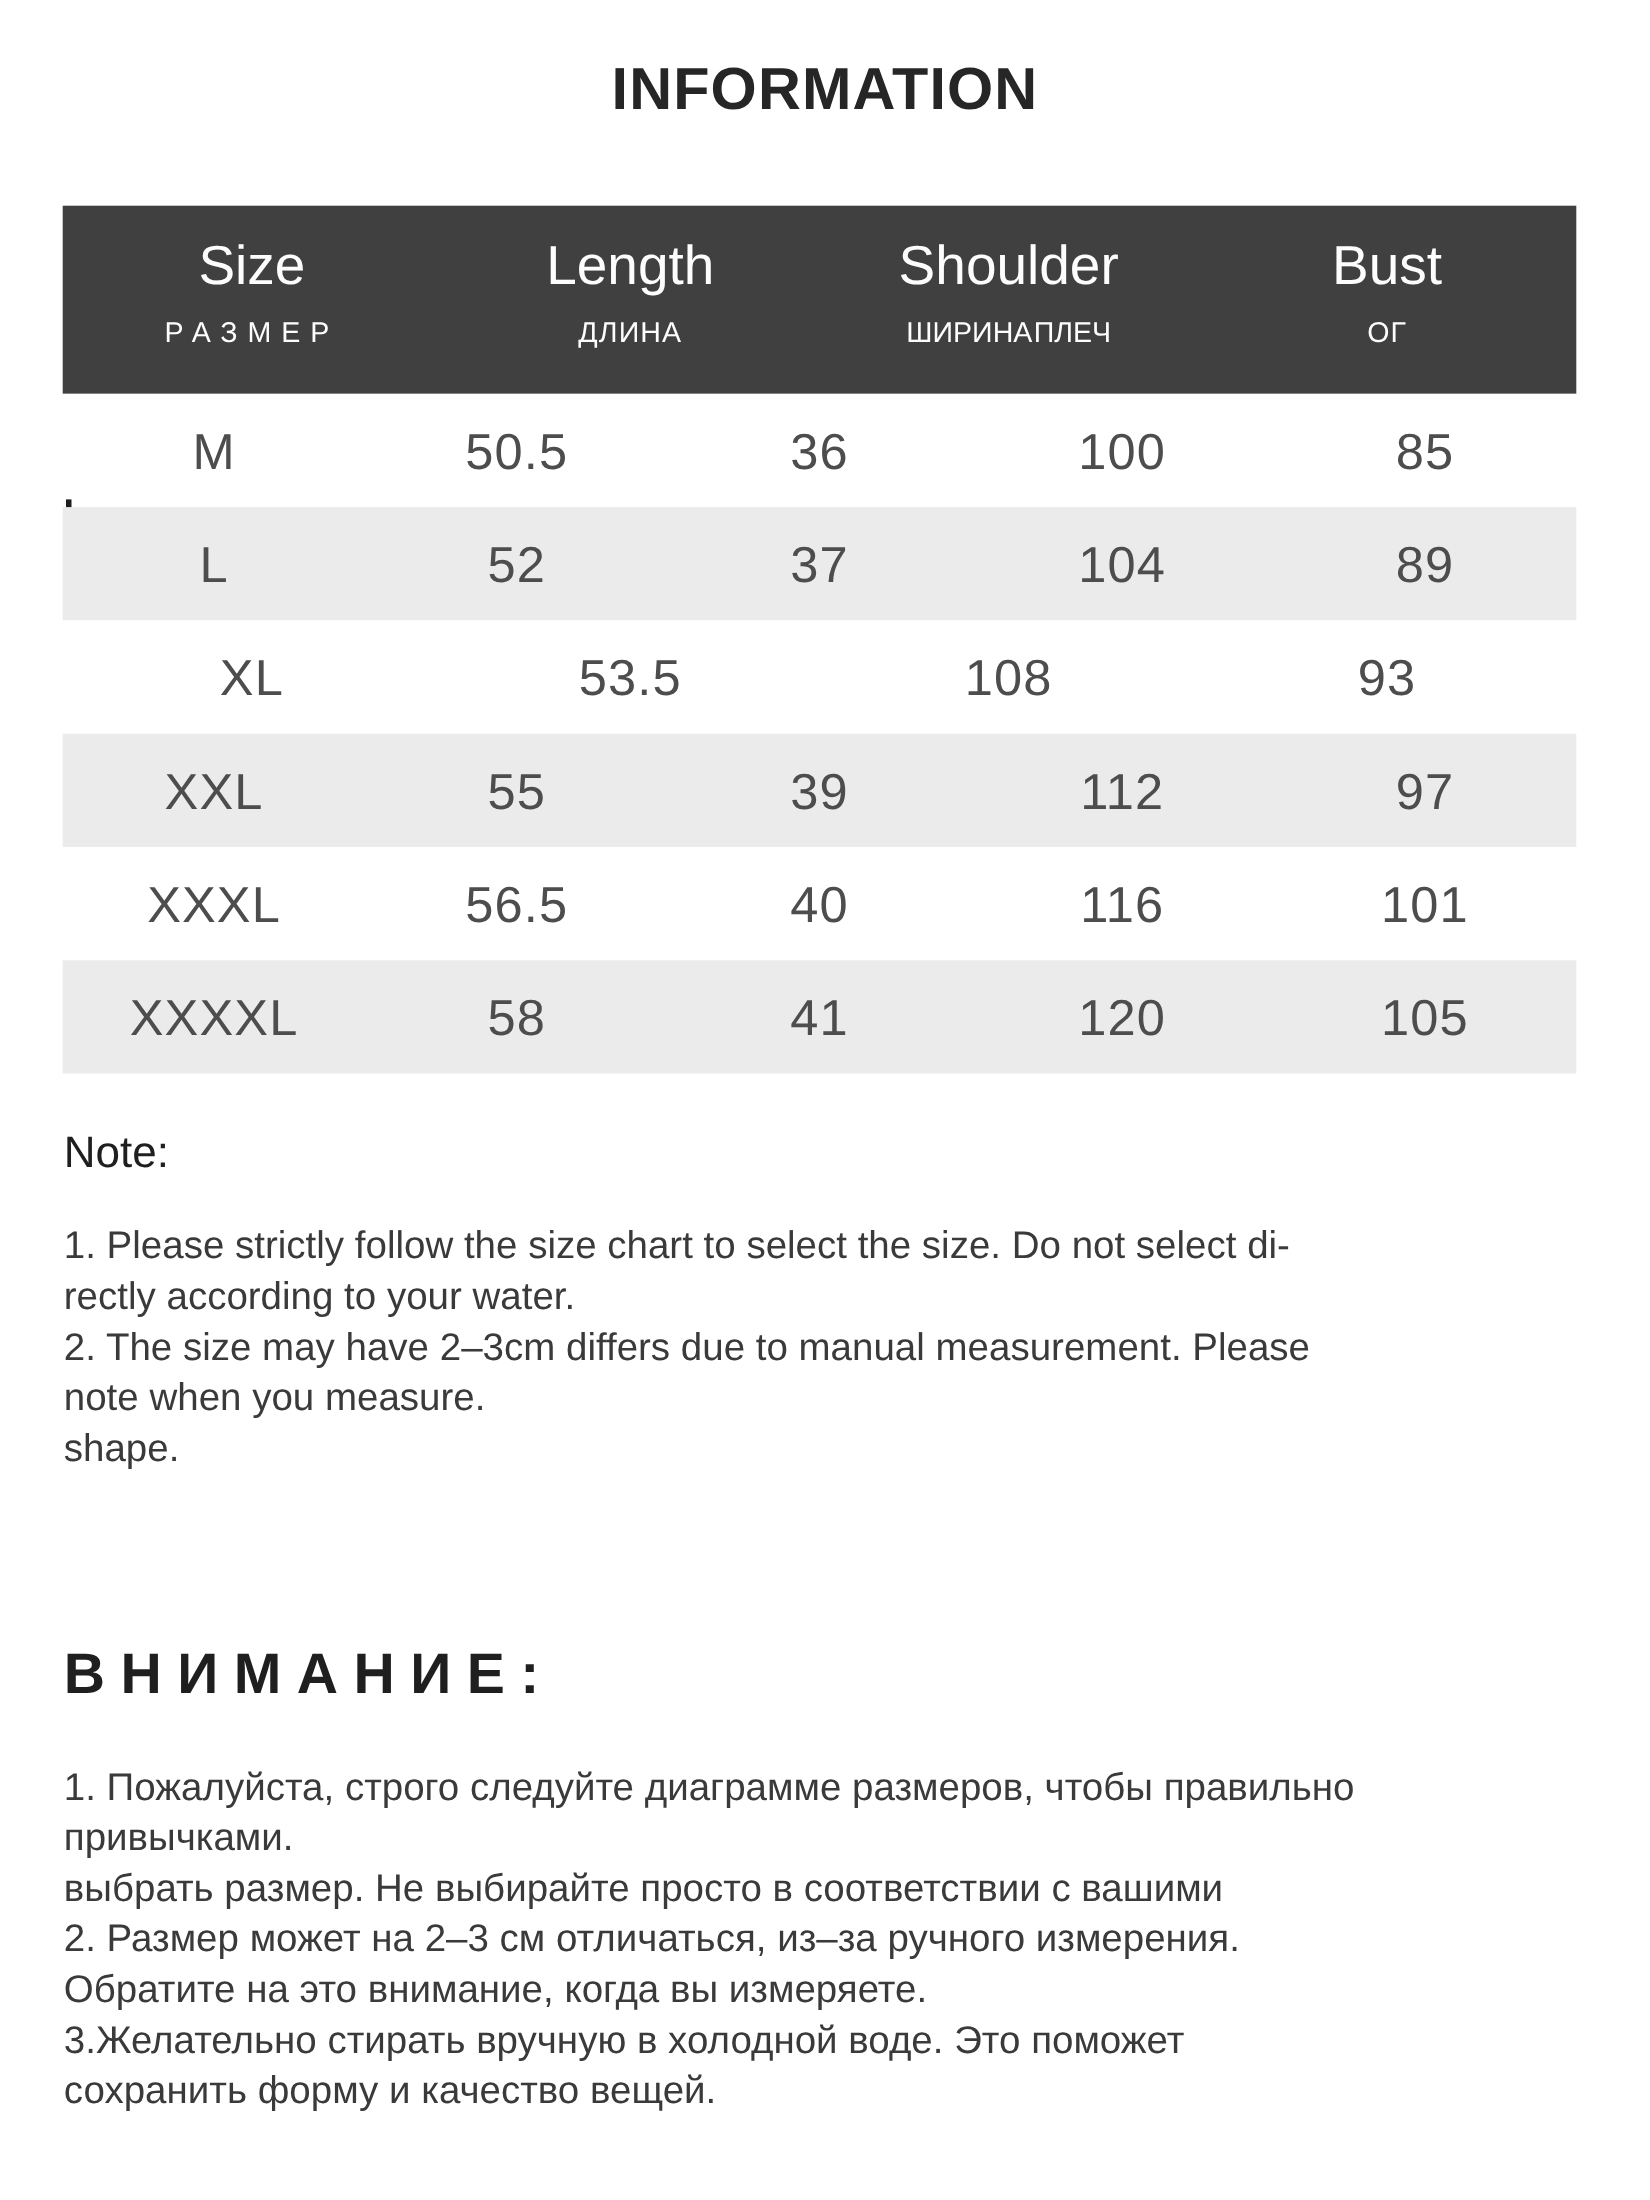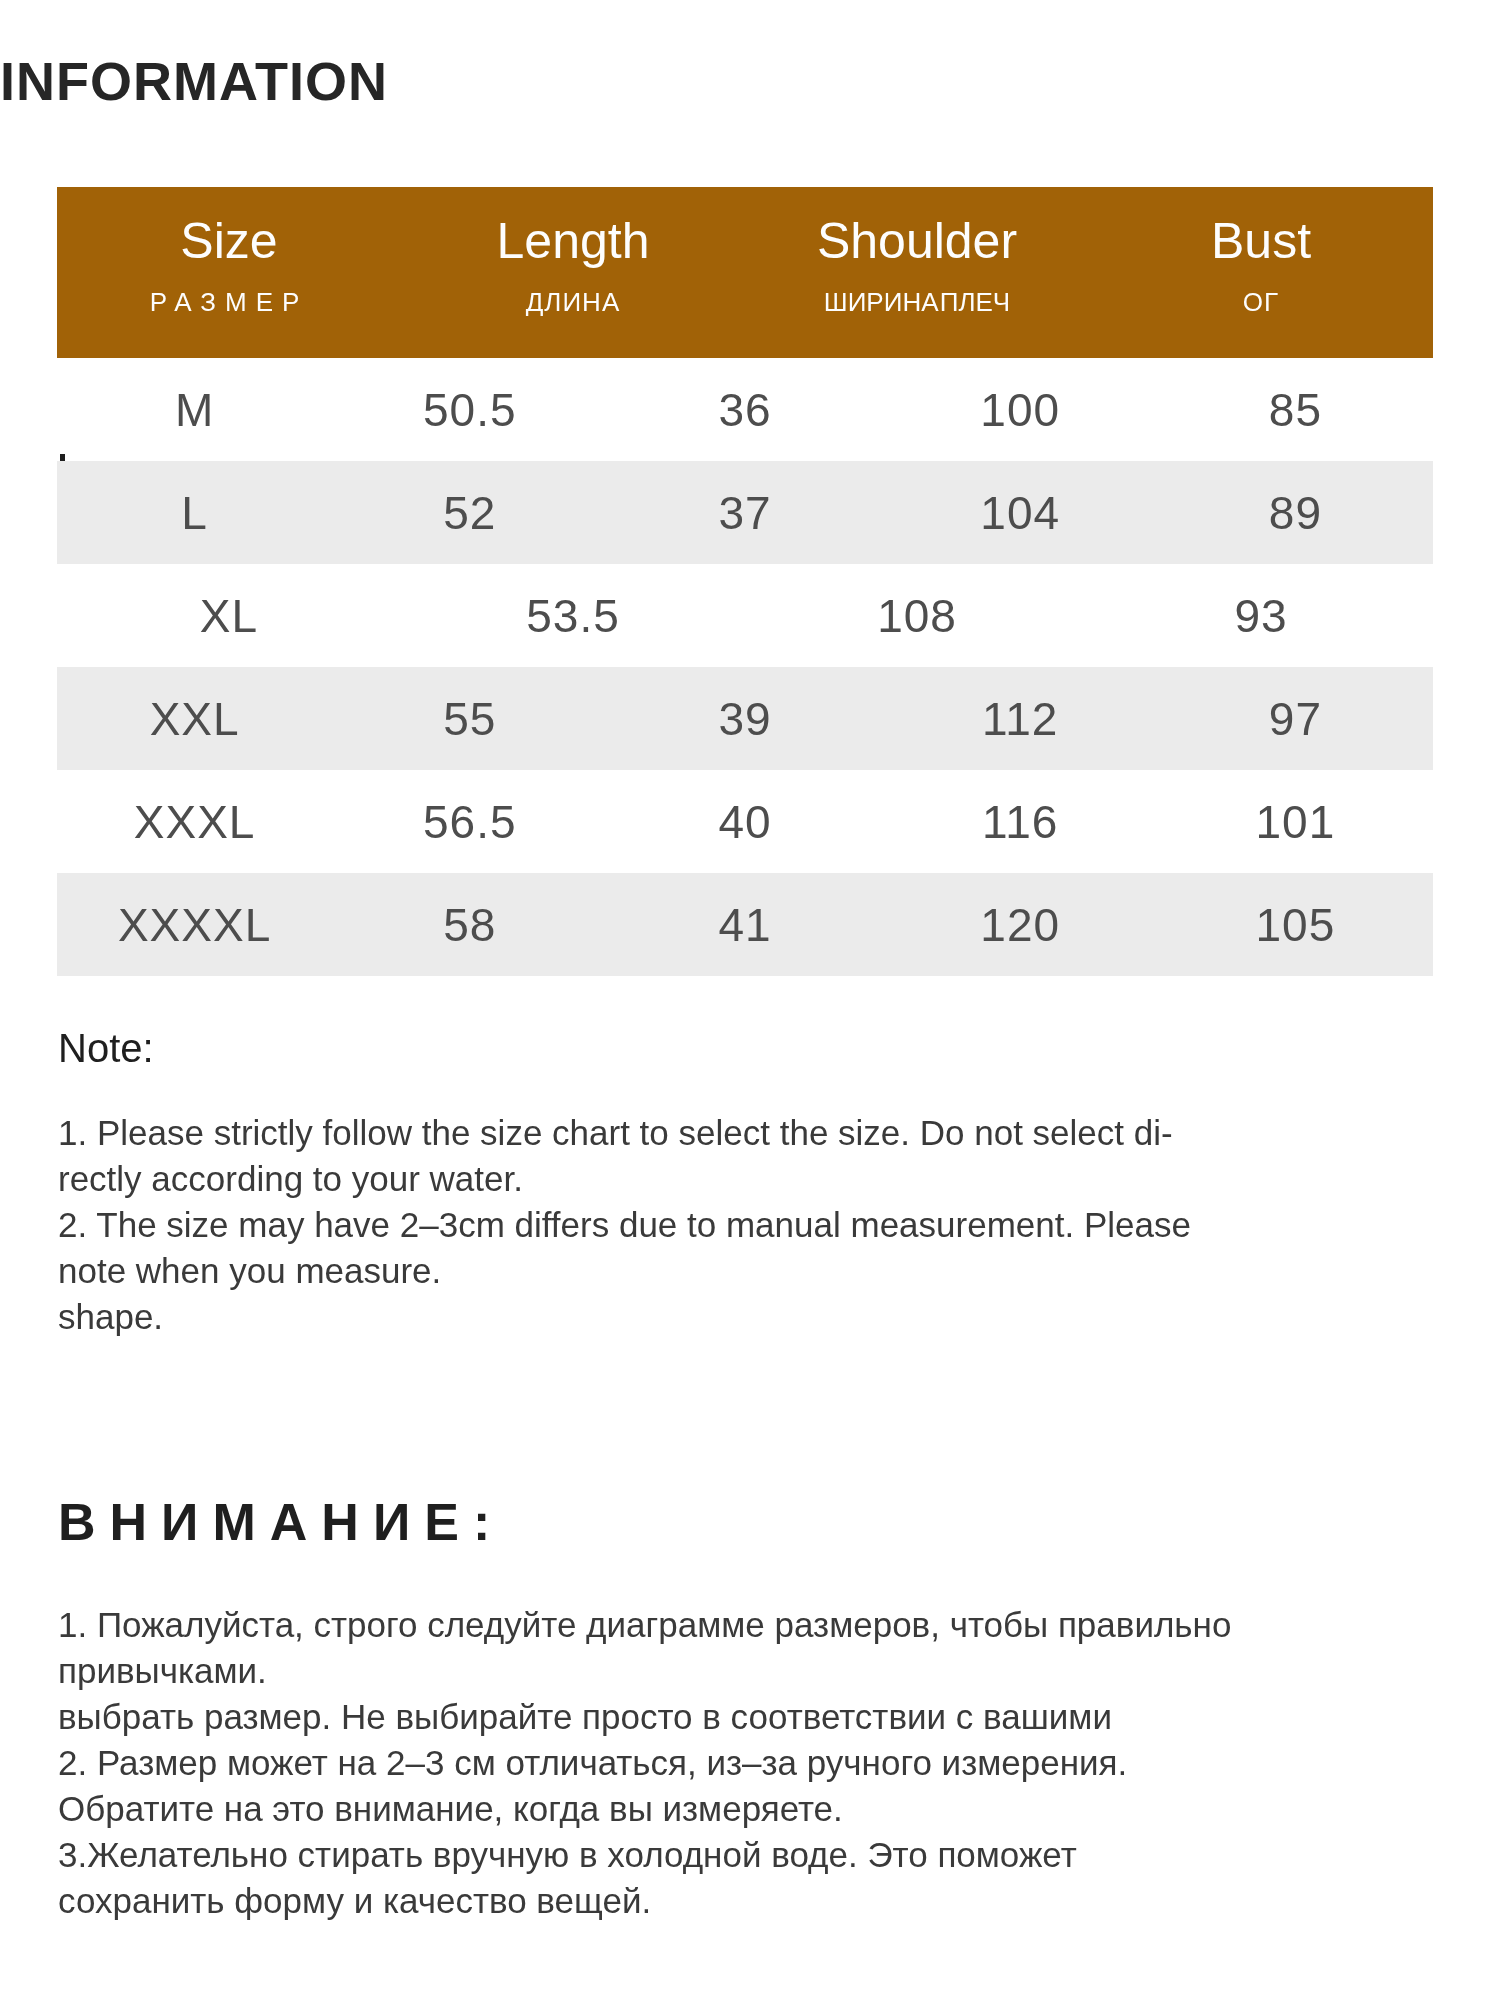--- a/index.html
+++ b/index.html
@@ -6,27 +6,27 @@
   body{
     width:1500px;height:2000px;position:relative;background:#ffffff;
     font-family:"Liberation Sans", sans-serif;
     -webkit-font-smoothing:antialiased;
   }
   .page{position:absolute;inset:0;overflow:hidden;}
 
   
   .title{
     position:absolute;top:50px;left:0;width:100%;
-    font-size:54px;font-weight:700;
+    text-align:center;font-size:54px;font-weight:700;
     letter-spacing:1px;color:#262626;
   }
 
   
   .size-table{position:absolute;top:187px;left:57px;width:1376px;}
-  .thead{display:flex;background:#a16207;height:171px;box-sizing:border-box;}
+  .thead{display:flex;background:#404040;height:171px;box-sizing:border-box;}
   .th{flex:1;text-align:center;padding-top:26px;box-sizing:border-box;color:#fdfdfd;}
   .th .en{font-size:50px;line-height:56px;font-weight:400;}
   .th .ru{font-size:26px;line-height:30px;margin-top:18px;letter-spacing:1px;font-weight:400;}
   .th.spaced .ru{letter-spacing:9px;}
   .th.cond .ru{letter-spacing:0;word-spacing:-6px;}
   .trow{display:flex;height:103px;align-items:center;background:#ffffff;}
   .trow.alt{background:#ebebeb;}
   .td{flex:1;text-align:center;font-size:46px;color:#4d4d4d;letter-spacing:1px;}
 
   

